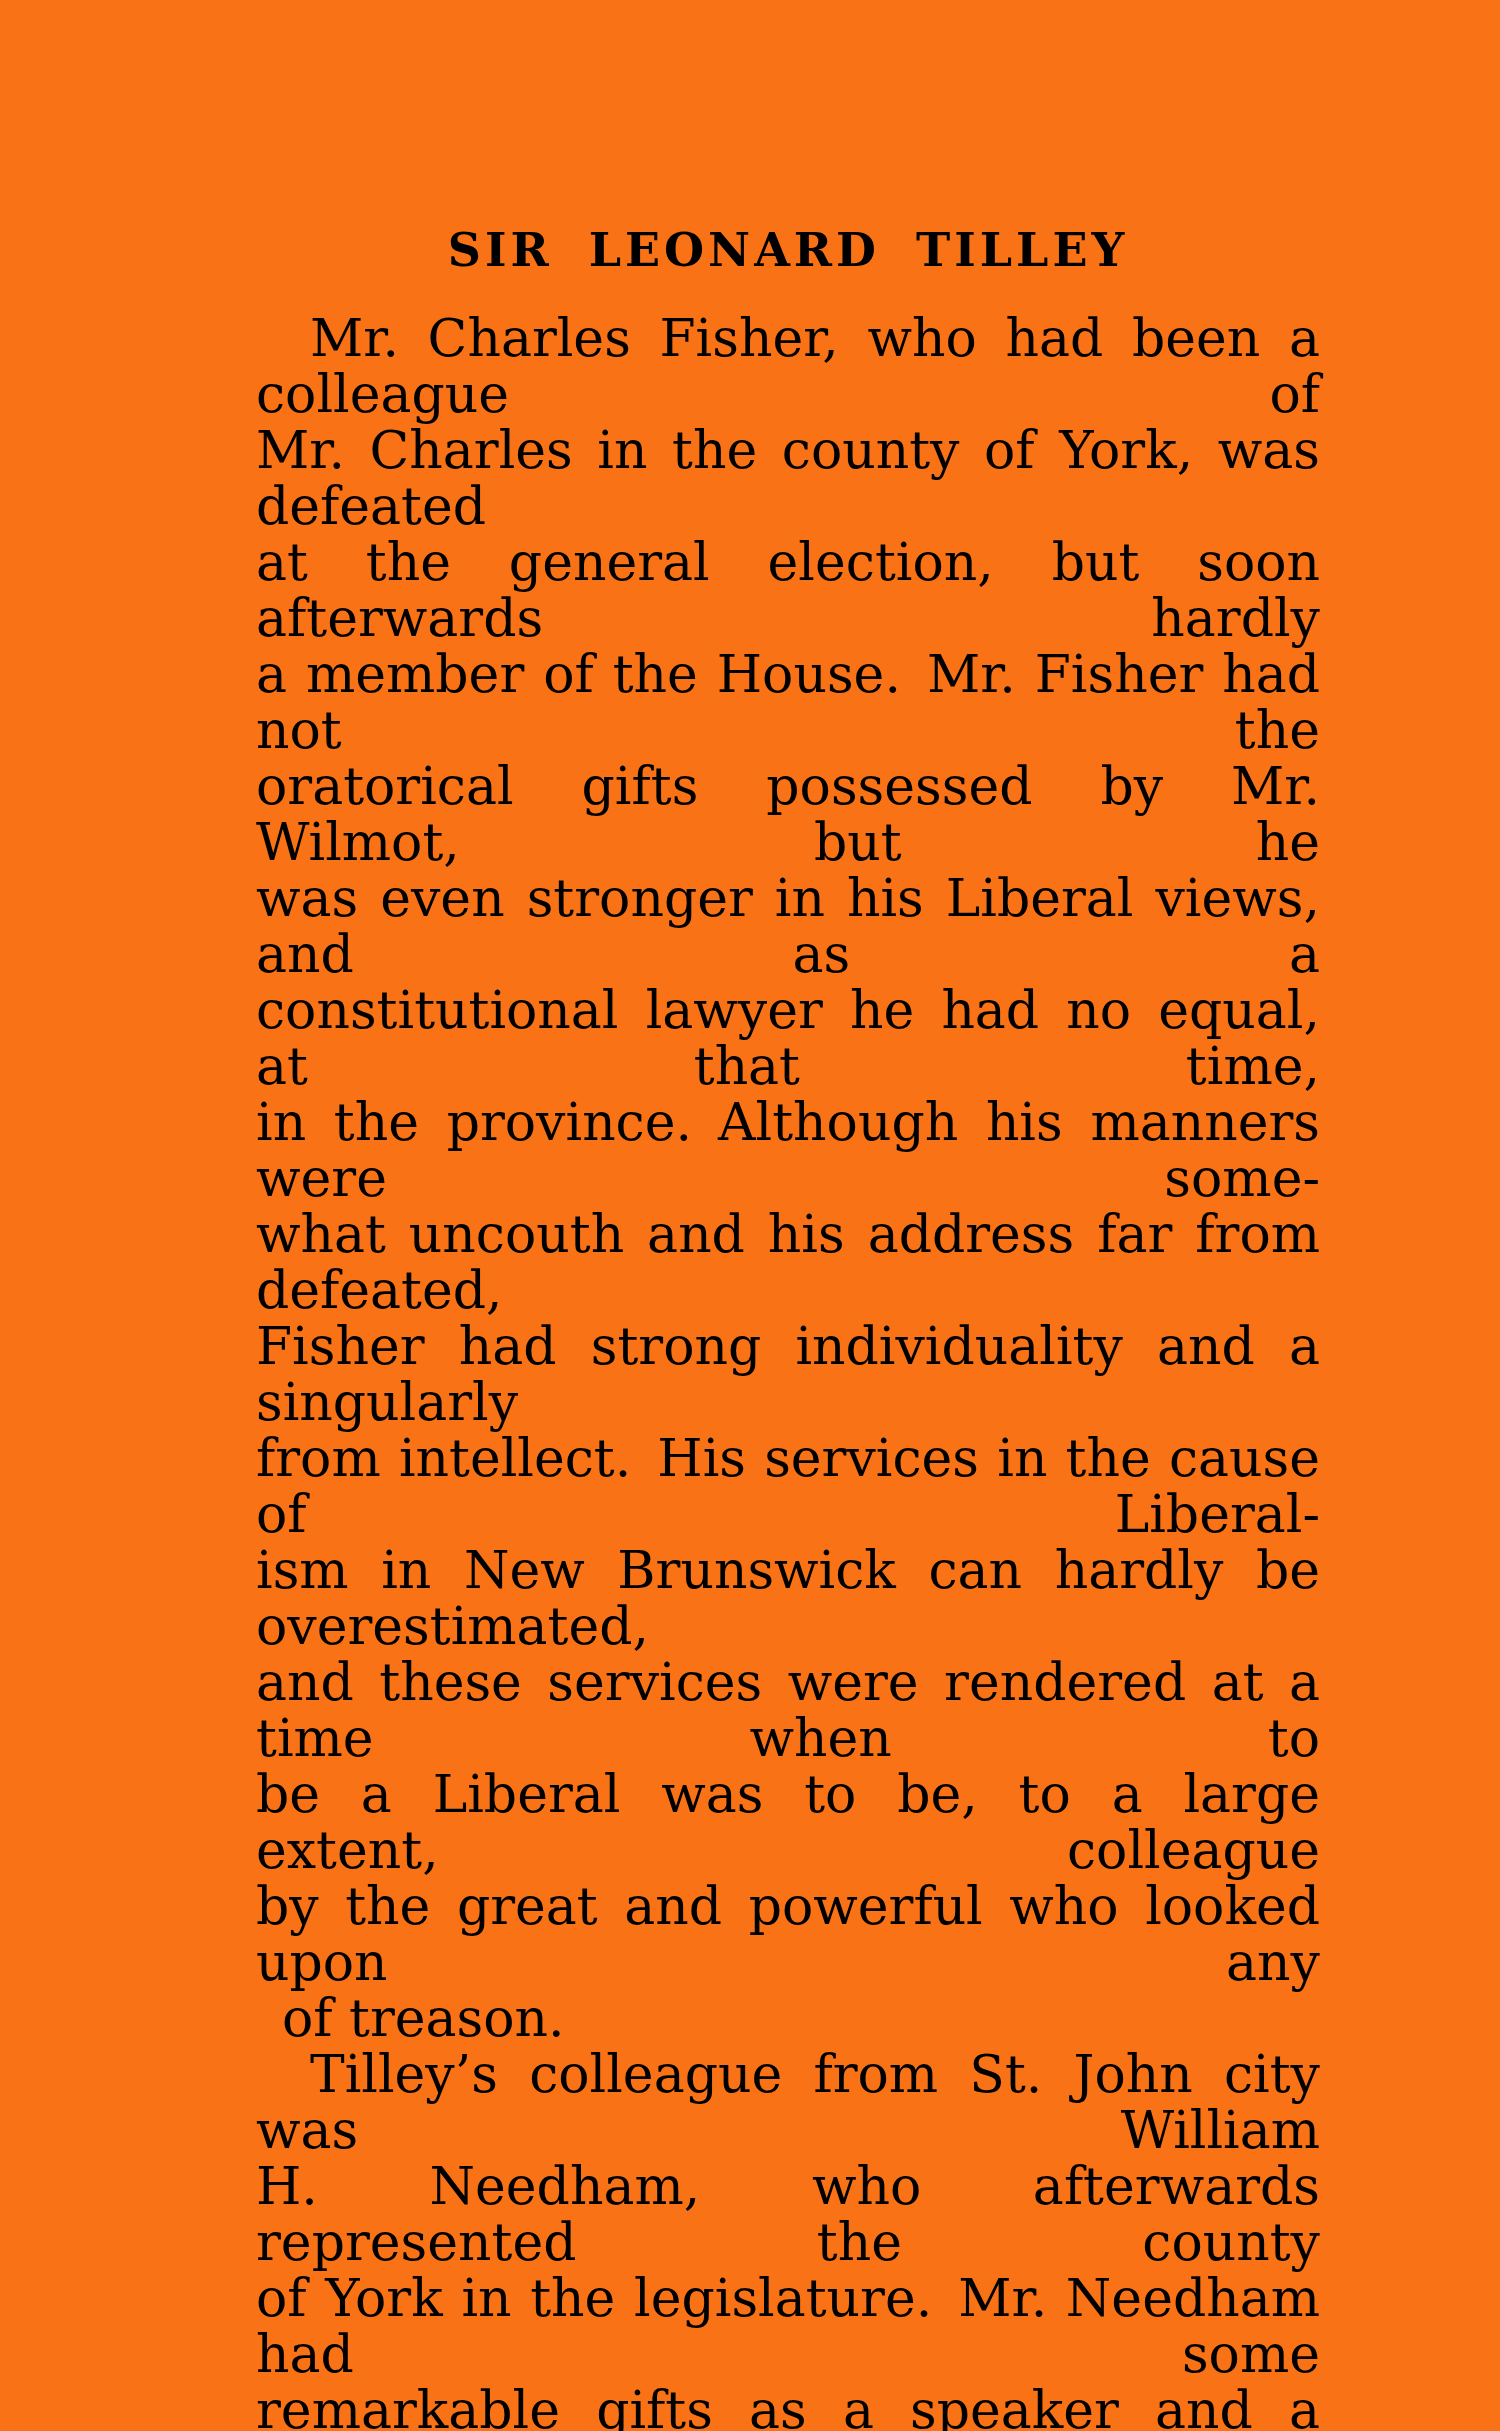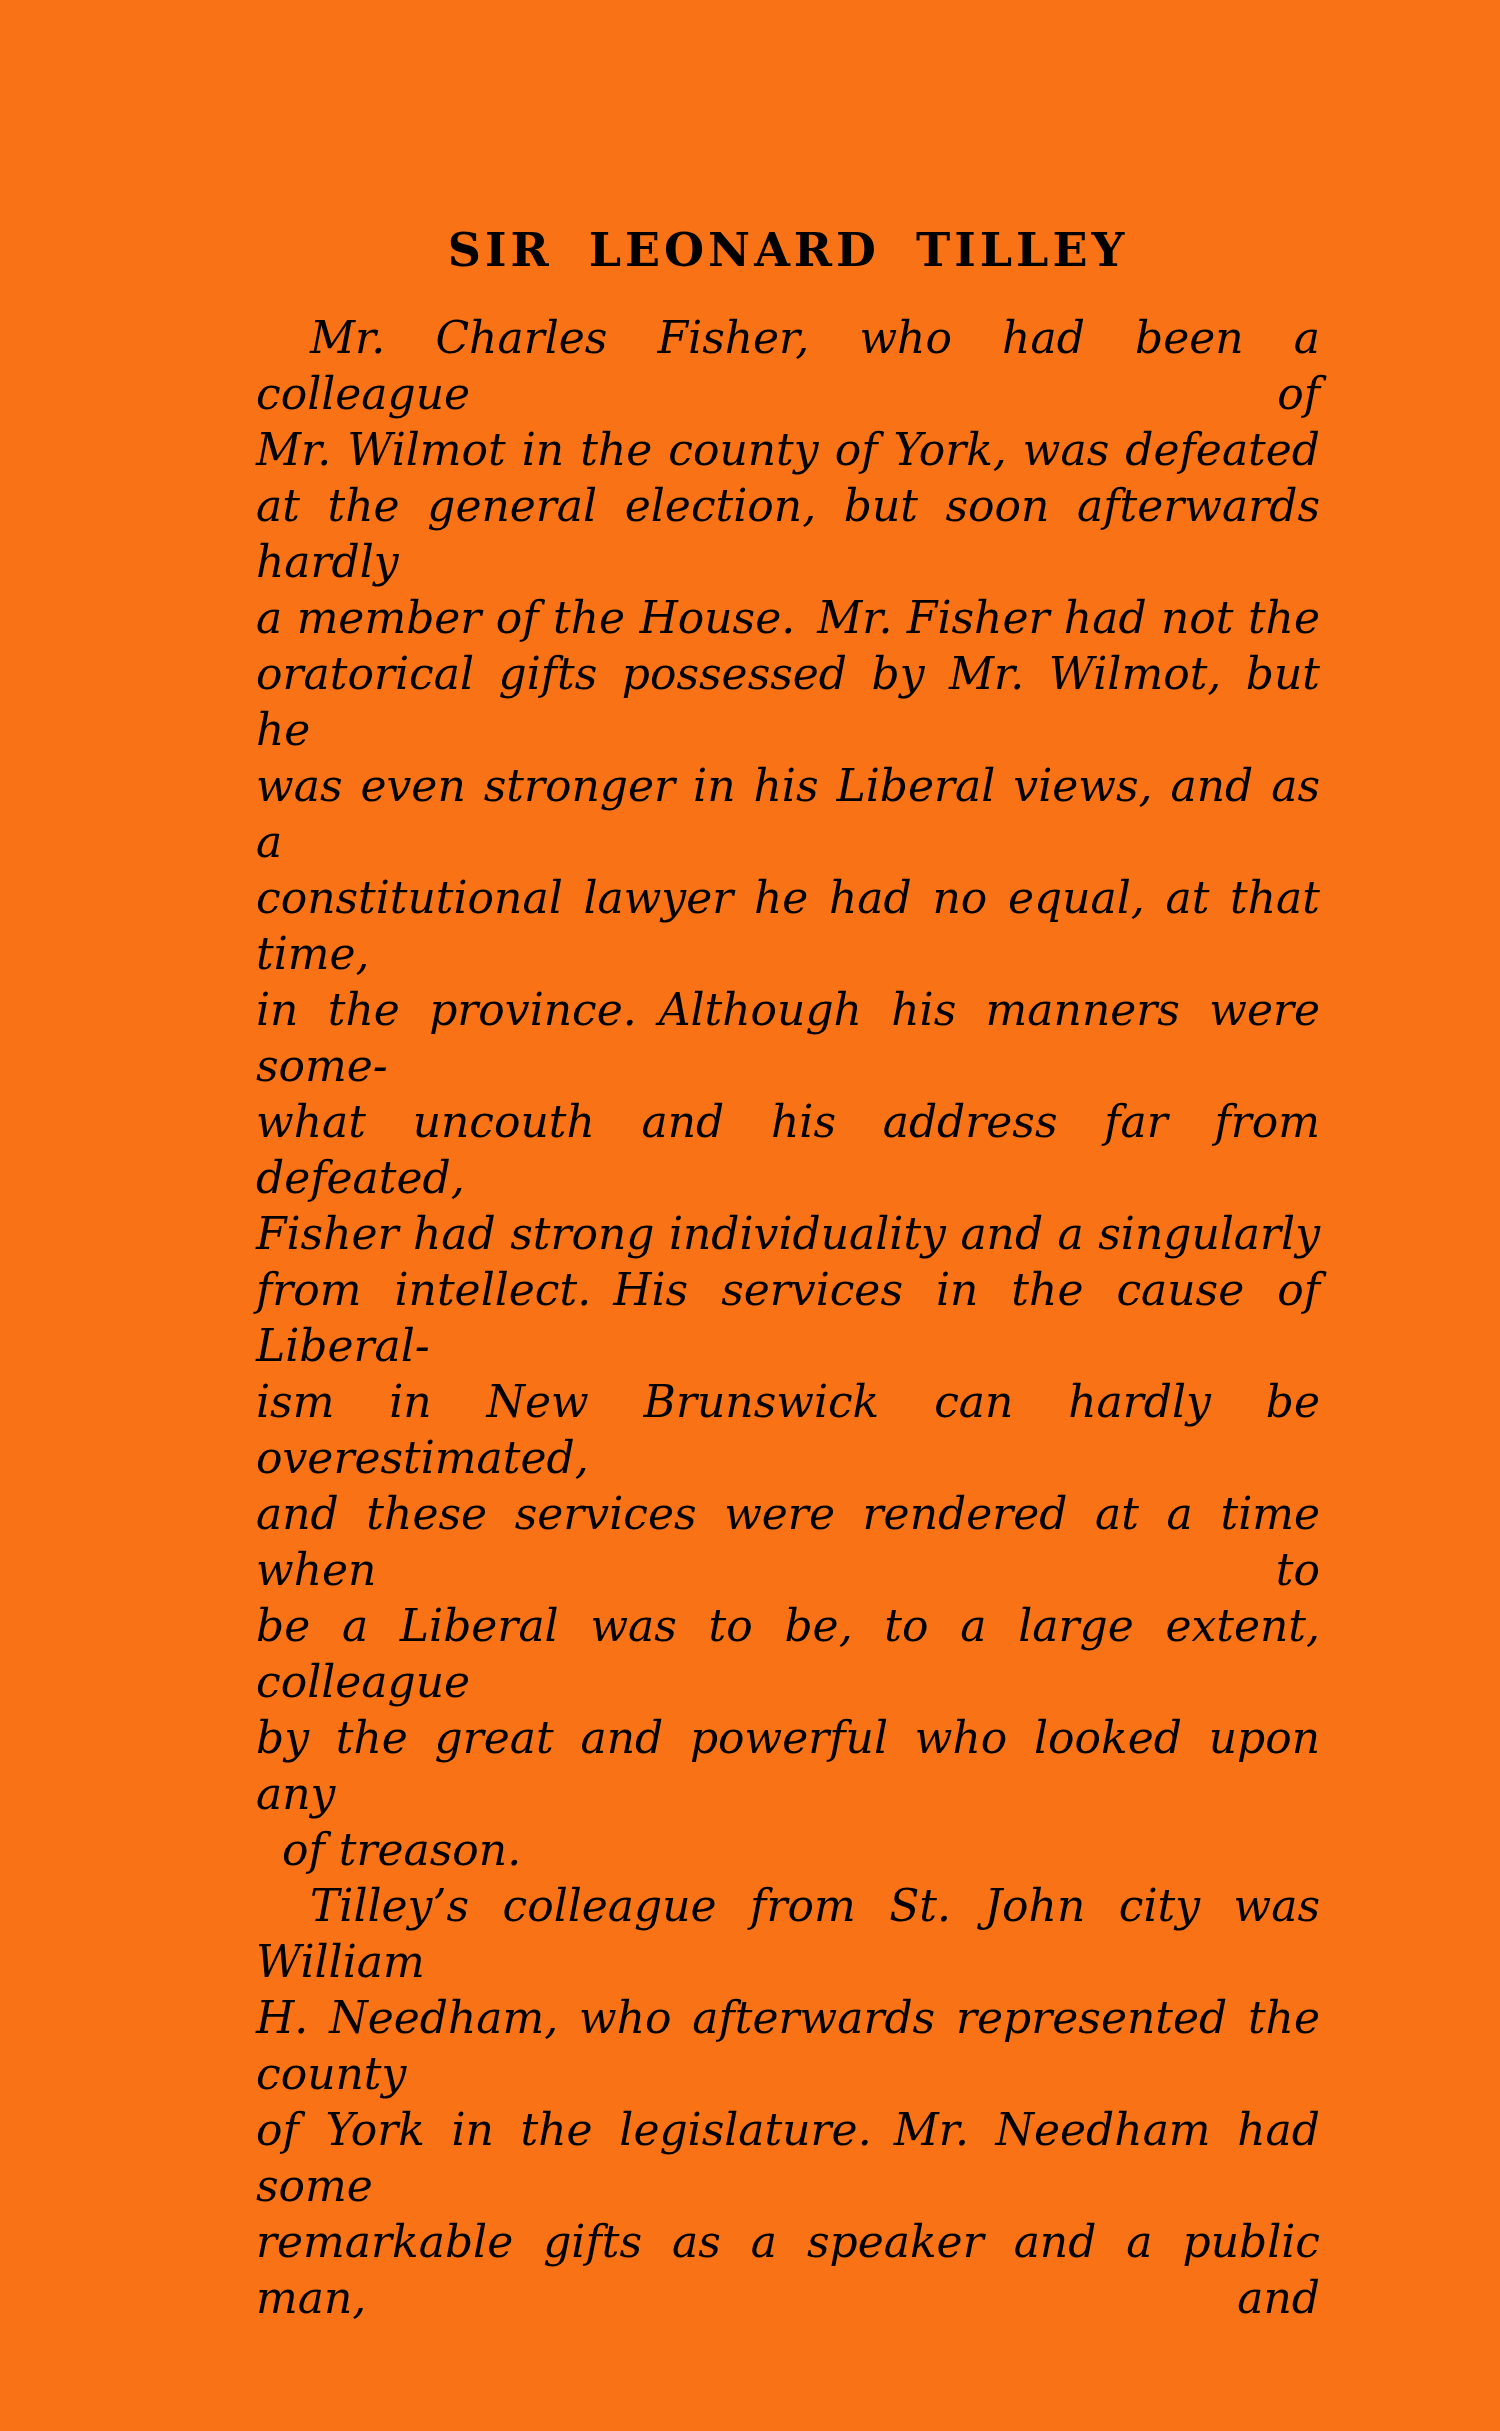--- a/index.html
+++ b/index.html
@@ -30,44 +30,43 @@
     letter-spacing: 4px;
     word-spacing: 16px;
     text-align: center;
     margin: 0 0 29px 0;
     white-space: nowrap;
   }
   .body-text {
     margin: 0;
   }
   .line {
-    font-size: 44px;
+    font-size: 52px;
     line-height: 56px;
     text-align: justify;
     text-align-last: justify;
     white-space: normal;
-    font-style: italic;
   }
   .line.para-start {
     text-indent: 54px;
   }
   .line.para-end {
     text-align-last: left;
     margin-left: 26px;
   }
 </style>
 </head>
 <body>
 
 <div class="sheet">
   <div class="content">
     <div class="page-title">SIR LEONARD TILLEY</div>
     <div class="body-text">
         <div class="line para-start">Mr. Charles Fisher, who had been a colleague of</div>
-        <div class="line">Mr. Wilmot in the county of York, was defeated</div>
+        <div class="line">Mr. Charles in the county of York, was defeated</div>
         <div class="line">at the general election, but soon afterwards hardly</div>
         <div class="line">a member of the House. Mr. Fisher had not the</div>
         <div class="line">oratorical gifts possessed by Mr. Wilmot, but he</div>
         <div class="line">was even stronger in his Liberal views, and as a</div>
         <div class="line">constitutional lawyer he had no equal, at that time,</div>
         <div class="line">in the province. Although his manners were some-</div>
         <div class="line">what uncouth and his address far from defeated,</div>
         <div class="line">Fisher had strong individuality and a singularly</div>
         <div class="line">from intellect. His services in the cause of Liberal-</div>
         <div class="line">ism in New Brunswick can hardly be overestimated,</div>

